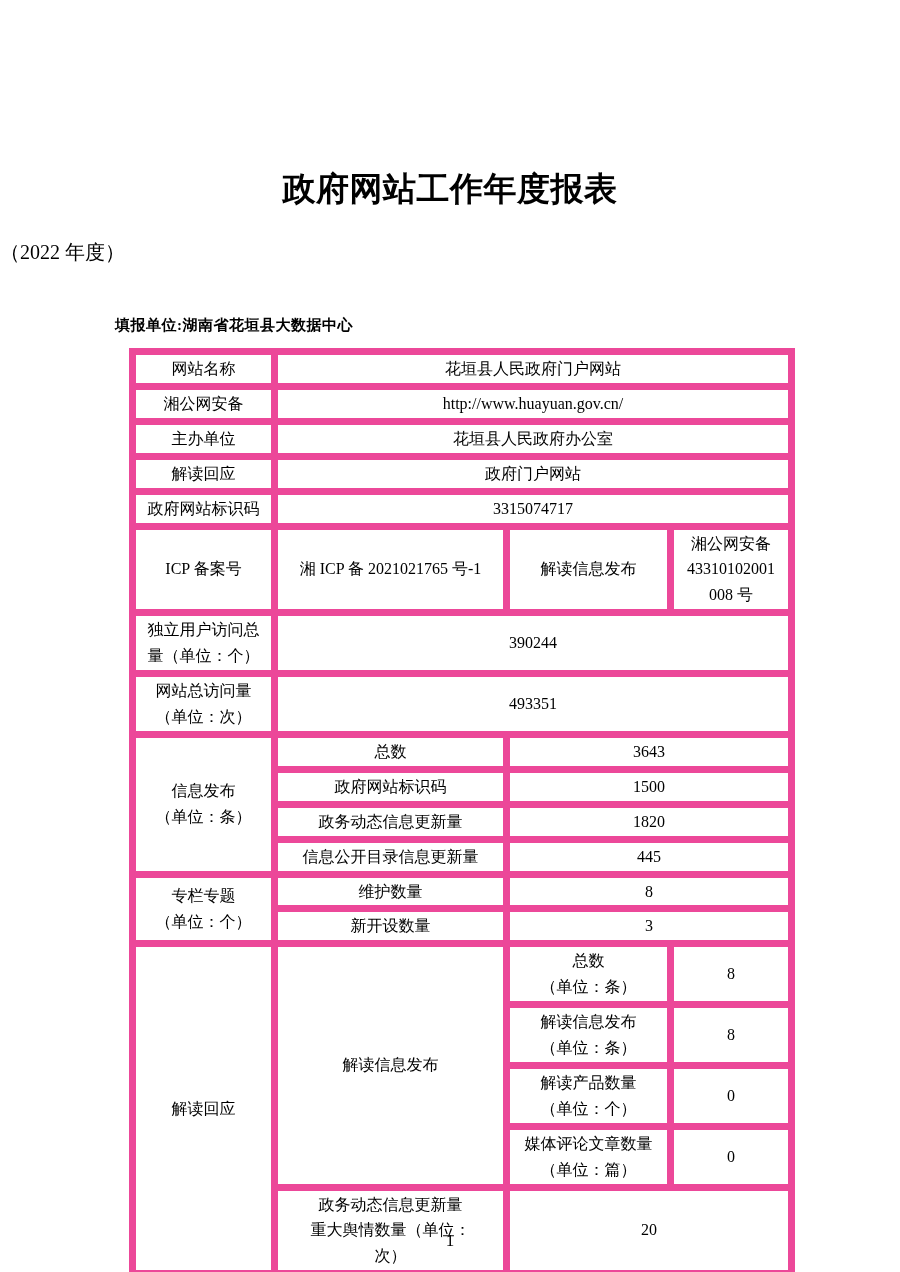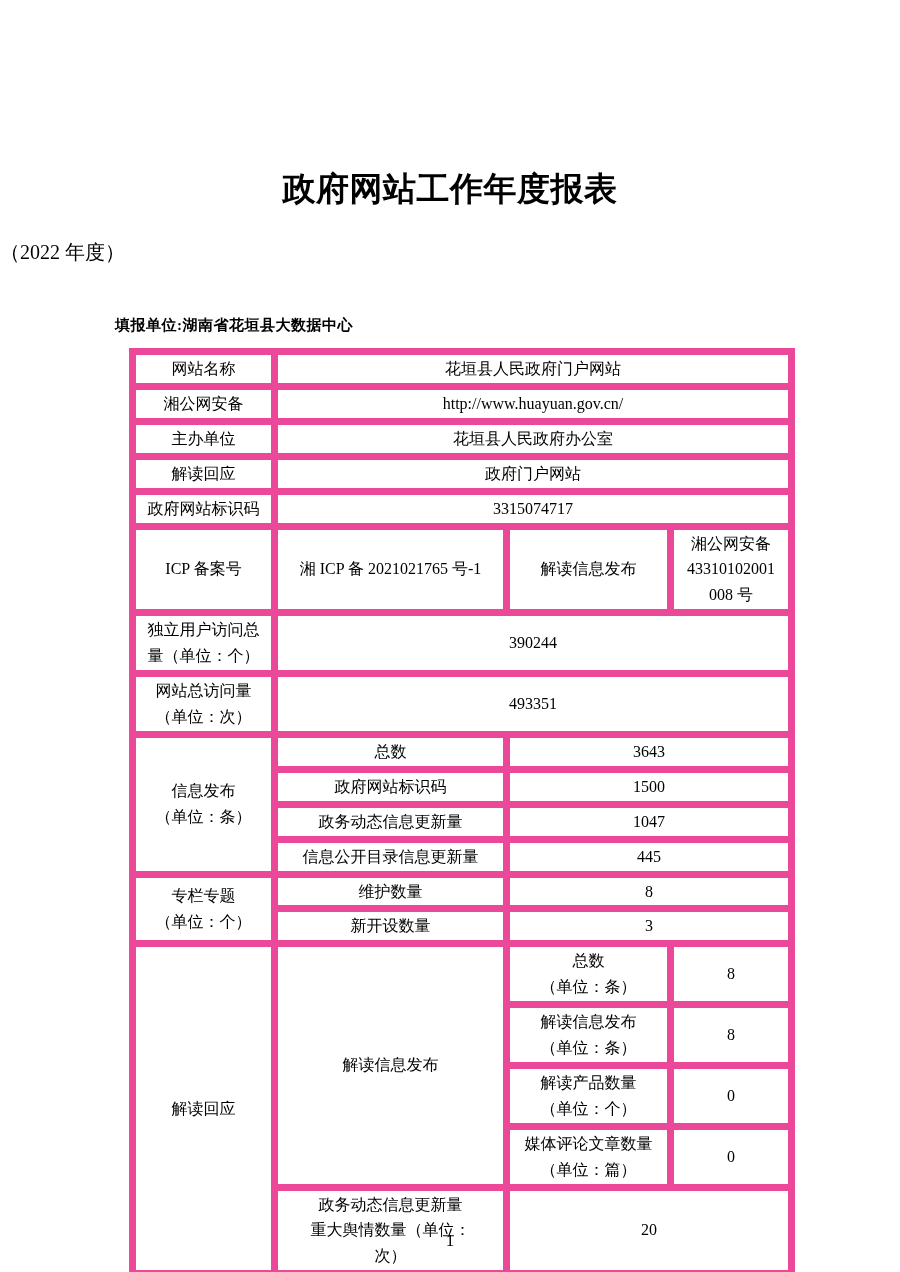--- a/index.html
+++ b/index.html
@@ -147,21 +147,21 @@
 （单位：条）</td>
         <td>总数</td>
         <td colspan="2">3643</td>
       </tr>
       <tr class="h31">
         <td>政府网站标识码</td>
         <td colspan="2">1500</td>
       </tr>
       <tr class="h31">
         <td>政务动态信息更新量</td>
-        <td colspan="2">1047</td>
+        <td colspan="2">1820</td>
       </tr>
       <tr class="h31">
         <td>信息公开目录信息更新量</td>
         <td colspan="2">445</td>
       </tr>
       <tr class="h31 sect">
         <td rowspan="2">专栏专题
 （单位：个）</td>
         <td>维护数量</td>
         <td colspan="2">8</td>

